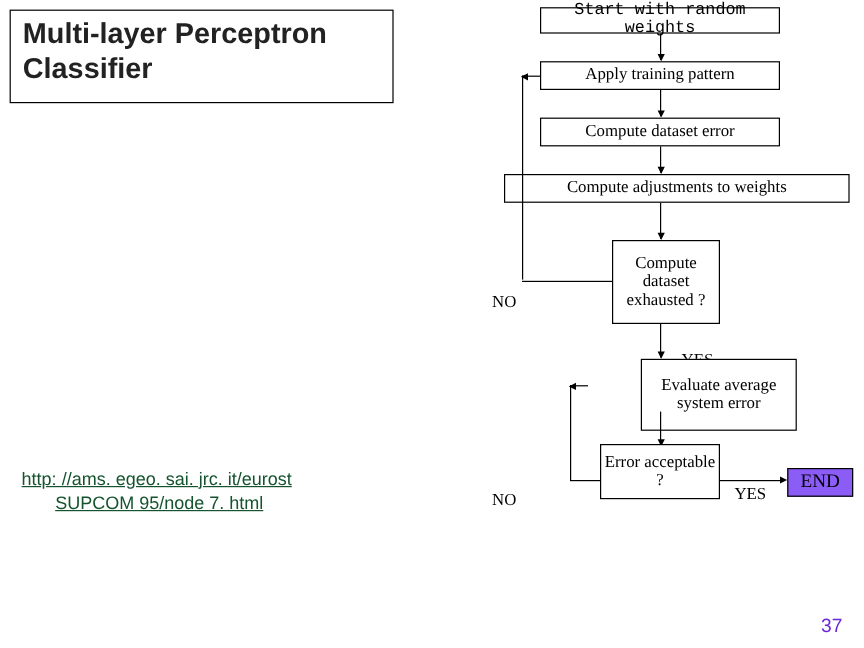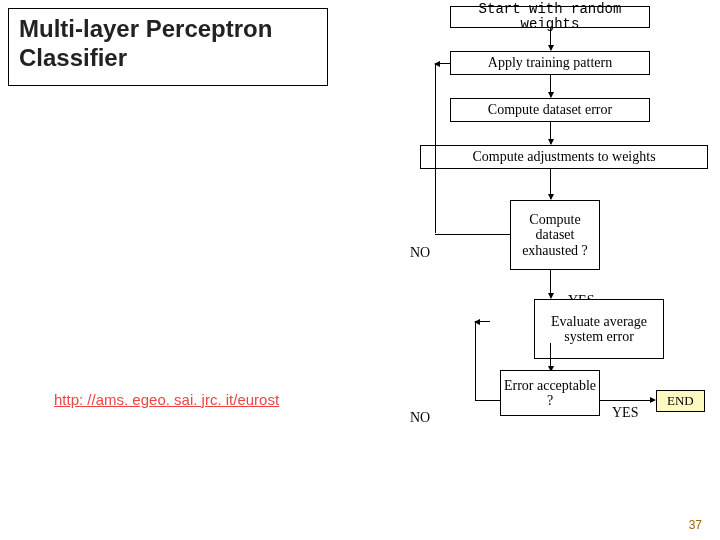--- a/index.html
+++ b/index.html
@@ -24,25 +24,24 @@
     font-weight: bold;
     color: #222;
     line-height: 1.2;
   }
   .link-block {
     position: absolute;
     left: 18px;
     top: 390px;
     width: 300px;
     font-size: 15px;
-    color: #ef4444;
+    color: #14532d;
     text-decoration: underline;
     line-height: 1.3;
     padding-left: 0;
-    margin-left: 36px;
   }
   .link-block .indent {
     display: block;
     padding-left: 28px;
   }
   .flow {
     position: absolute;
     left: 390px;
     top: 6px;
     width: 300px;
@@ -100,42 +99,43 @@
     border-top: 3px solid transparent;
     border-bottom: 3px solid transparent;
     border-left: 6px solid #000;
   }
   .vline { position: absolute; width:0; border-left:1px solid #000; }
   .hline { position: absolute; height:0; border-top:1px solid #000; }
   .page-num {
     position: absolute;
     right: 18px;
     bottom: 8px;
-    font-size: 12px;
-    color: #a16207;
+    font-size: 16px;
+    color: #6d28d9;
     font-family: Arial, sans-serif;
   }
   .end-box {
     position: absolute;
     border: 1px solid #000;
     font-family: "Times New Roman", serif;
-    font-size: 13px;
+    font-size: 16px;
     padding: 2px 10px;
-    background: #fef9c3;
+    background: #8b5cf6;
   }
 </style>
 </head>
 <body>
 
 <div class="title-area">
   <h1>Multi-layer Perceptron Classifier</h1>
 </div>
 
 <div class="link-block">
   <span>http: //ams. egeo. sai. jrc. it/eurost</span>
+  <span class="indent">SUPCOM 95/node 7. html</span>
 </div>
 
 <div class="flow">
 
   <div class="fbox" style="left:60px; top:0px; width:200px; height:22px;font-family:Liberation Mono, monospace;">Start with random weights</div>
   <div class="arrow" style="left:160px; top:22px; height:22px;"></div>
 
   <div class="fbox" style="left:60px; top:45px; width:200px; height:24px;text-align:center;">Apply training pattern</div>
   <div class="harrow-left" style="left:45px; top:57px; width:15px;"></div>
   <div class="arrow" style="left:160px; top:69px; height:22px;"></div>

